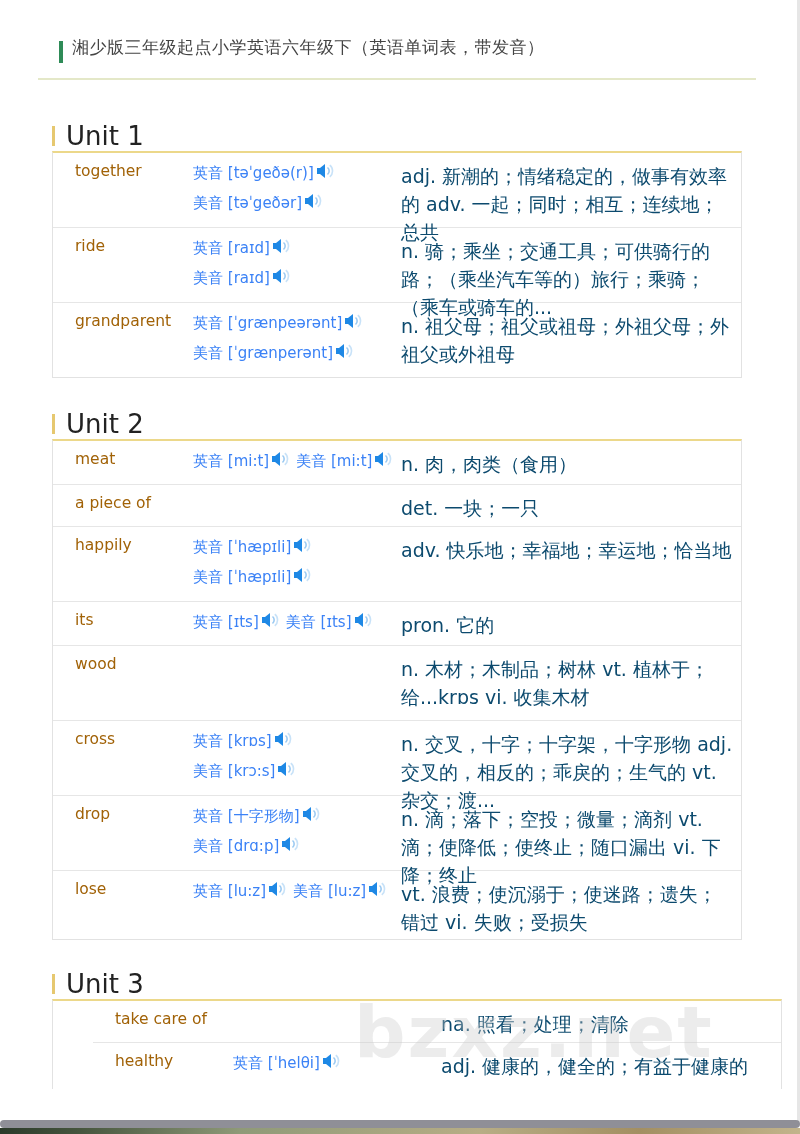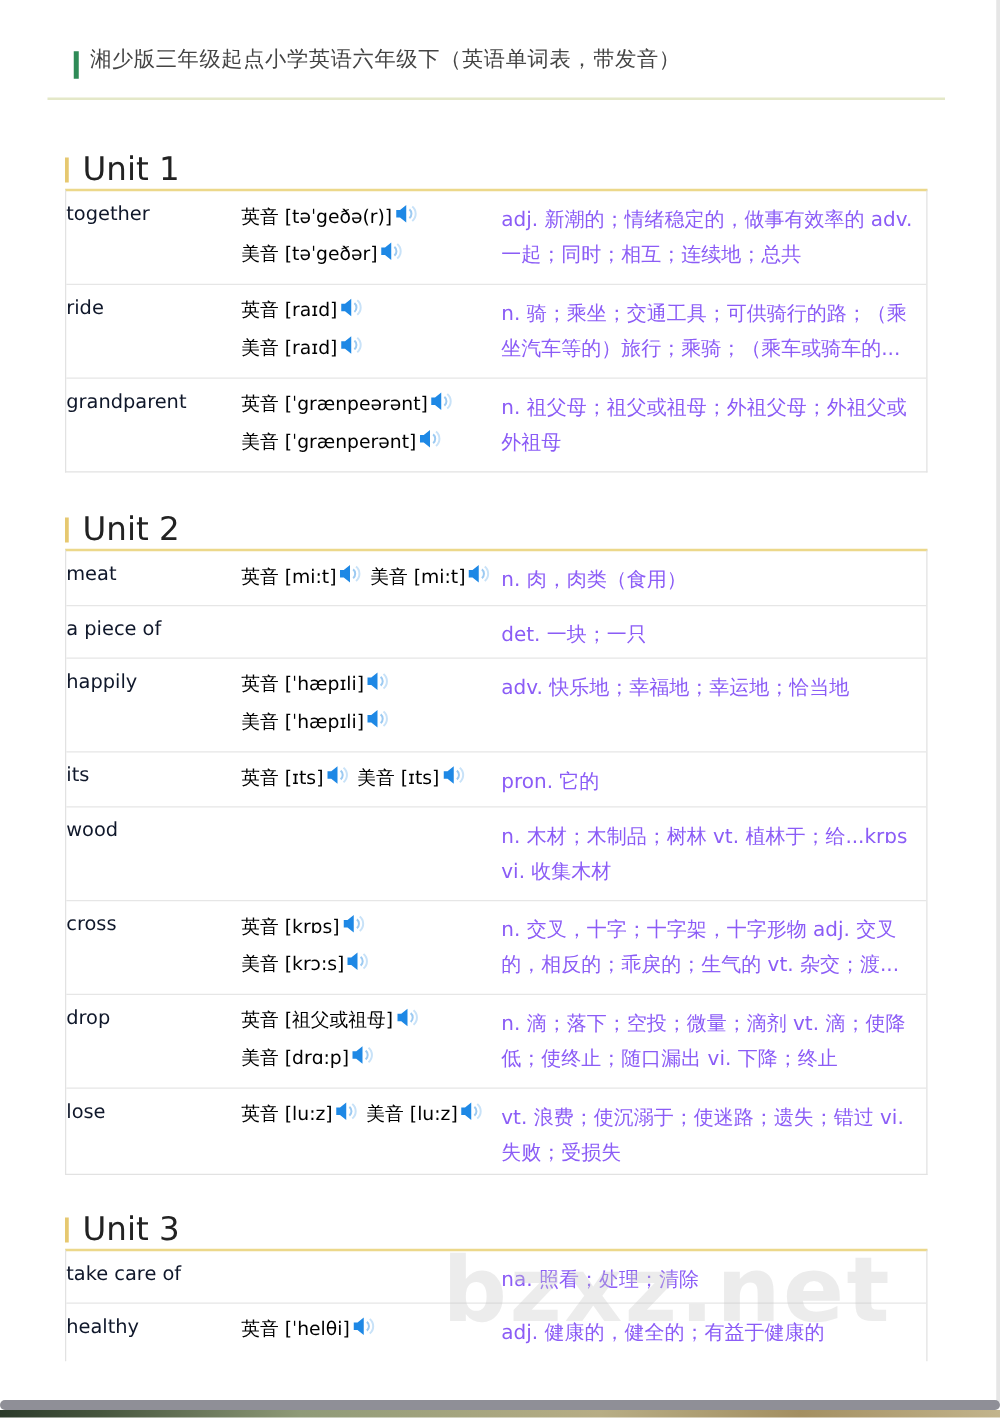--- a/index.html
+++ b/index.html
@@ -30,28 +30,28 @@
   .unit-head .ubar { position: absolute; left: 0; top: 5px; width: 3px; height: 20px; background: #e6c870; }
   .unit-head .utitle { position: absolute; left: 14px; top: 0; font-size: 26px; color: #222; }
   .tbl {
     position: absolute; left: 52px; width: 688px;
     border: 1px solid #e2e2e2; border-top: 2px solid #ecd88a;
     background: #fff;
   }
   .row { position: relative; border-bottom: 1px solid #e6e6e6; }
   .row:last-child { border-bottom: none; }
   .word {
-    position: absolute; left: 0; top: 9px; color: #0f172a; font-size: 15.5px;
-  }
-  .phon { position: absolute; left: 140px; top: 9px; font-size: 15px; color: #000000; }
+    position: absolute; left: 22px; top: 9px; color: #a16207; font-size: 15.5px;
+  }
+  .phon { position: absolute; left: 140px; top: 9px; font-size: 15px; color: #3b82f6; }
   .phon .line { height: 30px; line-height: 22px; white-space: nowrap; }
   .spk { display: inline-block; vertical-align: middle; margin-left: 1px; }
   .spk-inline { display: inline-block; margin-right: 6px; white-space: nowrap; }
   .def {
-    position: absolute; left: 348px; top: 9px; width: 334px; font-size: 16px; color: #8b5cf6;
+    position: absolute; left: 348px; top: 9px; width: 334px; font-size: 19px; color: #0c4a6e;
     line-height: 28px;
   }
   .watermark {
     position: absolute; left: 354px; top: 990px; font-size: 72px; font-weight: bold;
     color: rgba(200,200,200,0.35); letter-spacing: 2px; pointer-events: none;
     font-family: "DejaVu Sans", sans-serif;
   }
   .hscroll {
     position: absolute; left: 0; top: 1120px; width: 800px; height: 8px;
     background: #8f8f97; border-radius: 4px;
@@ -208,21 +208,21 @@
               <path d="M12.5 4.5a4.5 4.5 0 0 1 0 7" stroke="#9ccaf2" stroke-width="1.6" fill="none"></path>
               <path d="M14.8 2.2a7.5 7.5 0 0 1 0 11.6" stroke="#c8e2f8" stroke-width="1.6" fill="none"></path>
             </svg></span></div>
     </div>
     <div class="def">n. 交叉，十字；十字架，十字形物 adj. 交叉的，相反的；乖戾的；生气的 vt. 杂交；渡...</div>
   </div>
 
   <div class="row" style="height:74px;">
     <div class="word">drop</div>
     <div class="phon">
-      <div class="line"><span>英音</span> <span>[祖父或祖母]</span><span class="spk"><svg width="20" height="16" viewBox="0 0 20 16">
+      <div class="line"><span>英音</span> <span>[十字形物]</span><span class="spk"><svg width="20" height="16" viewBox="0 0 20 16">
               <path d="M2 5h3l5-4v14l-5-4H2z" fill="#1e88e5"></path>
               <path d="M12.5 4.5a4.5 4.5 0 0 1 0 7" stroke="#9ccaf2" stroke-width="1.6" fill="none"></path>
               <path d="M14.8 2.2a7.5 7.5 0 0 1 0 11.6" stroke="#c8e2f8" stroke-width="1.6" fill="none"></path>
             </svg></span></div>
       <div class="line"><span>美音</span> <span>[drɑ:p]</span><span class="spk"><svg width="20" height="16" viewBox="0 0 20 16">
               <path d="M2 5h3l5-4v14l-5-4H2z" fill="#1e88e5"></path>
               <path d="M12.5 4.5a4.5 4.5 0 0 1 0 7" stroke="#9ccaf2" stroke-width="1.6" fill="none"></path>
               <path d="M14.8 2.2a7.5 7.5 0 0 1 0 11.6" stroke="#c8e2f8" stroke-width="1.6" fill="none"></path>
             </svg></span></div>
     </div>
@@ -245,21 +245,21 @@
       </div>
     </div>
     <div class="def">vt. 浪费；使沉溺于；使迷路；遗失；错过 vi. 失败；受损失</div>
   </div>
 </div>
 
 <div class="unit-head" style="top:969px;">
   <div class="ubar"></div>
   <div class="utitle">Unit 3</div>
 </div>
-<div class="tbl" style="top:999px; height:88px; border-bottom:none;">
+<div class="tbl" style="top:999px; height:88px; border-bottom:none;padding-left:40px;">
   <div class="row" style="height:41px;">
     <div class="word">take care of</div>
     <div class="def">na. 照看；处理；清除</div>
   </div>
   <div class="row" style="height:46px; border-bottom:none;">
     <div class="word">healthy</div>
     <div class="phon">
       <div class="line"><span>英音</span> <span>[ˈhelθi]</span><span class="spk"><svg width="20" height="16" viewBox="0 0 20 16">
               <path d="M2 5h3l5-4v14l-5-4H2z" fill="#1e88e5"></path>
               <path d="M12.5 4.5a4.5 4.5 0 0 1 0 7" stroke="#9ccaf2" stroke-width="1.6" fill="none"></path>

